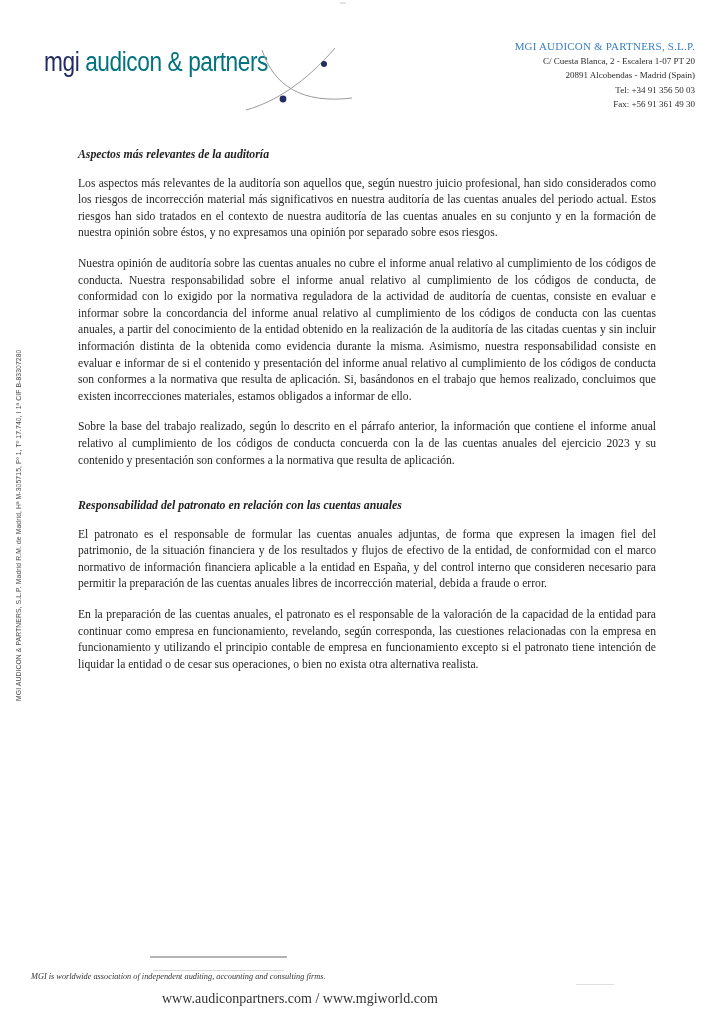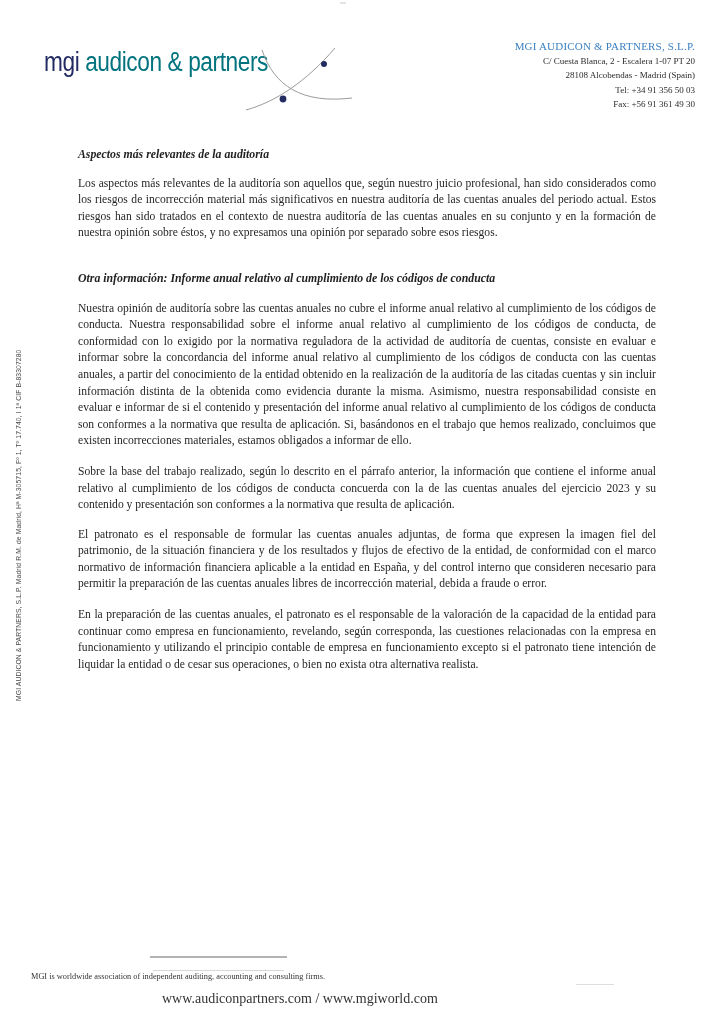--- a/index.html
+++ b/index.html
@@ -57,21 +57,21 @@
     text-align: left; margin: 0; color: #222222;
   }
   .content h3.hs { margin-top: 28px; }
   .content p  { margin-top: 14px; }
   .content p.ph { margin-top: 13px; }
 
   
   .footer-line1 {
     position: absolute; left: 31px; top: 972px;
     font-family: "Liberation Serif", serif;
-    font-size: 8.3px; color: #333333; white-space: nowrap;
+    font-size: 8.3px; color: #333333; white-space: nowrap; font-style: italic;
   }
   .footer-line2 {
     position: absolute; left: 162px; top: 991px;
     font-family: "Liberation Serif", serif;
     font-size: 14px; color: #333333; white-space: nowrap;
   }
 
   
   .artifact { position: absolute; background: #bdbdbd; }
   .a1 { left: 150px; top: 956px; width: 137px; height: 2px; background:#b3b3b3; }
@@ -88,35 +88,35 @@
 <svg class="swoosh" width="115" height="72" viewBox="0 0 115 72">
   <path d="M 6 66 C 35 58 66 38 95 4" stroke="#9a9a9a" stroke-width="1" fill="none"></path>
   <path d="M 22 6 C 34 42 62 60 112 54" stroke="#9a9a9a" stroke-width="1" fill="none"></path>
   <circle cx="84" cy="20" r="3" fill="#232c62"></circle>
   <circle cx="43" cy="55" r="3.4" fill="#232c62"></circle>
 </svg>
 
 <div class="contact">
   <div class="company">MGI AUDICON &amp; PARTNERS, S.L.P.</div>
   <div>C/ Cuesta Blanca, 2 - Escalera 1-07 PT 20</div>
-  <div>28108 Alcobendas - Madrid (Spain)</div>
+  <div>20891 Alcobendas - Madrid (Spain)</div>
   <div>Tel: +34 91 356 50 03</div>
   <div>Fax: +56 91 361 49 30</div>
 </div>
 
 <div class="side-reg">MGI AUDICON &amp; PARTNERS, S.L.P. Madrid R.M. de Madrid, Hª M-305715, Fº 1, Tº 17.740, I 1ª CIF B-83307280</div>
 
 <main class="content">
   <h3>Aspectos más relevantes de la auditoría</h3>
   <p class="ph">Los aspectos más relevantes de la auditoría son aquellos que, según nuestro juicio profesional, han sido considerados como los riesgos de incorrección material más significativos en nuestra auditoría de las cuentas anuales del periodo actual. Estos riesgos han sido tratados en el contexto de nuestra auditoría de las cuentas anuales en su conjunto y en la formación de nuestra opinión sobre éstos, y no expresamos una opinión por separado sobre esos riesgos.</p>
 
-  <h3 class="hs">Otra información: Informe anual relativo al cumplimiento de los códigos de conducta</h3>
   <p>Nuestra opinión de auditoría sobre las cuentas anuales no cubre el informe anual relativo al cumplimiento de los códigos de conducta. Nuestra responsabilidad sobre el informe anual relativo al cumplimiento de los códigos de conducta, de conformidad con lo exigido por la normativa reguladora de la actividad de auditoría de cuentas, consiste en evaluar e informar sobre la concordancia del informe anual relativo al cumplimiento de los códigos de conducta con las cuentas anuales, a partir del conocimiento de la entidad obtenido en la realización de la auditoría de las citadas cuentas y sin incluir información distinta de la obtenida como evidencia durante la misma. Asimismo, nuestra responsabilidad consiste en evaluar e informar de si el contenido y presentación del informe anual relativo al cumplimiento de los códigos de conducta son conformes a la normativa que resulta de aplicación. Si, basándonos en el trabajo que hemos realizado, concluimos que existen incorrecciones materiales, estamos obligados a informar de ello.</p>
   <p>Sobre la base del trabajo realizado, según lo descrito en el párrafo anterior, la información que contiene el informe anual relativo al cumplimiento de los códigos de conducta concuerda con la de las cuentas anuales del ejercicio 2023 y su contenido y presentación son conformes a la normativa que resulta de aplicación.</p>
 
+  <h3 class="hs">Responsabilidad del patronato en relación con las cuentas anuales</h3>
   <p class="ph">El patronato es el responsable de formular las cuentas anuales adjuntas, de forma que expresen la imagen fiel del patrimonio, de la situación financiera y de los resultados y flujos de efectivo de la entidad, de conformidad con el marco normativo de información financiera aplicable a la entidad en España, y del control interno que consideren necesario para permitir la preparación de las cuentas anuales libres de incorrección material, debida a fraude o error.</p>
   <p>En la preparación de las cuentas anuales, el patronato es el responsable de la valoración de la capacidad de la entidad para continuar como empresa en funcionamiento, revelando, según corresponda, las cuestiones relacionadas con la empresa en funcionamiento y utilizando el principio contable de empresa en funcionamiento excepto si el patronato tiene intención de liquidar la entidad o de cesar sus operaciones, o bien no exista otra alternativa realista.</p>
 </main>
 
 <div class="artifact a1"></div>
 <div class="artifact a2"></div>
 <div class="artifact a3"></div>
 <div class="artifact a4"></div>
 
 <div class="footer-line1">MGI is worldwide association of independent auditing, accounting and consulting firms.</div>

